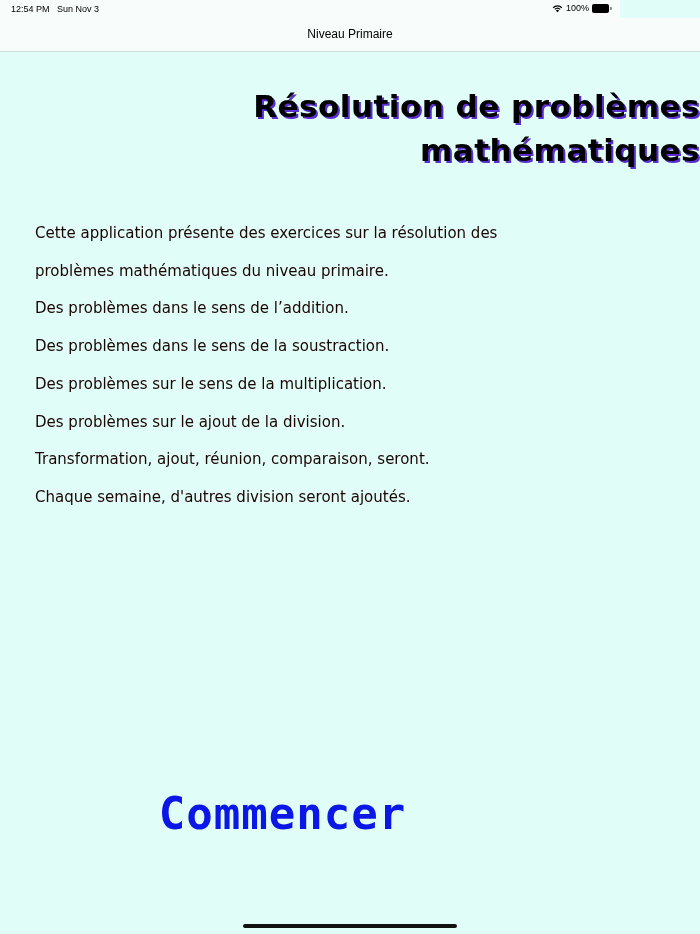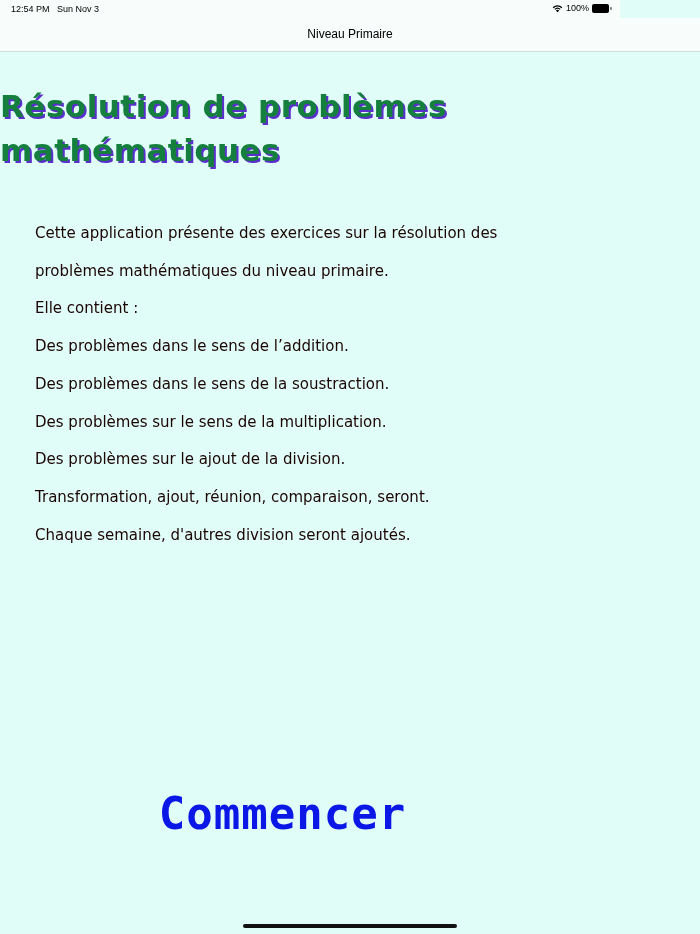--- a/index.html
+++ b/index.html
@@ -71,26 +71,26 @@
       top: 9px;
       text-align: center;
       font-size: 12px;
       color: #000;
     }
     .page-title {
       position: absolute;
       top: 84px;
       left: 0;
       width: 700px;
-      text-align: left;
+      text-align: right;
       font-family: "DejaVu Sans", sans-serif;
       font-weight: bold;
       font-size: 31px;
       line-height: 44px;
-      color: #15803d;
+      color: #000000;
       text-shadow: 2px 2px 0 #5a2ecf;
       letter-spacing: 0.5px;
     }
     .description {
       position: absolute;
       top: 215px;
       left: 35px;
       width: 620px;
       font-family: "DejaVu Sans", sans-serif;
       font-size: 15px;
@@ -150,21 +150,20 @@
 </div>
 
 <div class="page-title">
   <div>Résolution de problèmes</div>
   <div>mathématiques</div>
 </div>
 
 <div class="description">
   <div class="line">Cette application présente des exercices sur la résolution des</div>
   <div class="line">problèmes mathématiques du niveau primaire.</div>
-  <div class="line">Elle contient :</div>
   <div class="line">Des problèmes dans le sens de l’addition.</div>
   <div class="line">Des problèmes dans le sens de la soustraction.</div>
   <div class="line">Des problèmes sur le sens de la multiplication.</div>
   <div class="line">Des problèmes sur le ajout de la division.</div>
   <div class="line">Transformation, ajout, réunion, comparaison, seront.</div>
   <div class="line">Chaque semaine, d'autres division seront ajoutés.</div>
 </div>
 
 <div class="start-button">Commencer</div>
 

